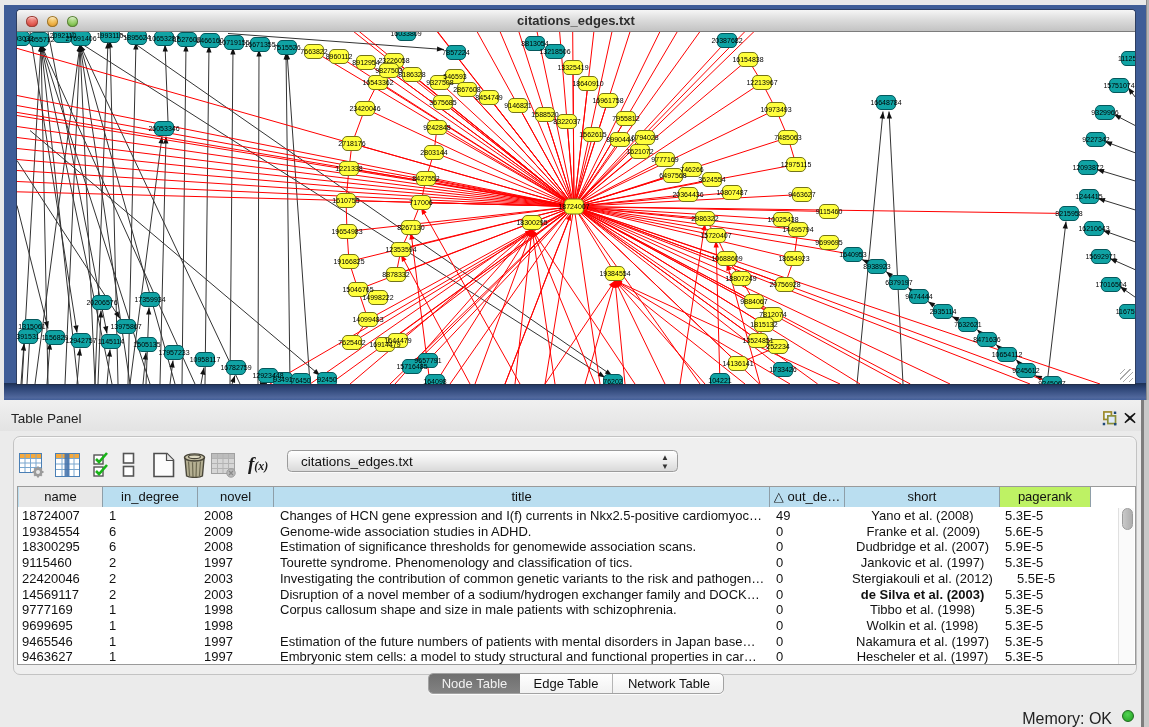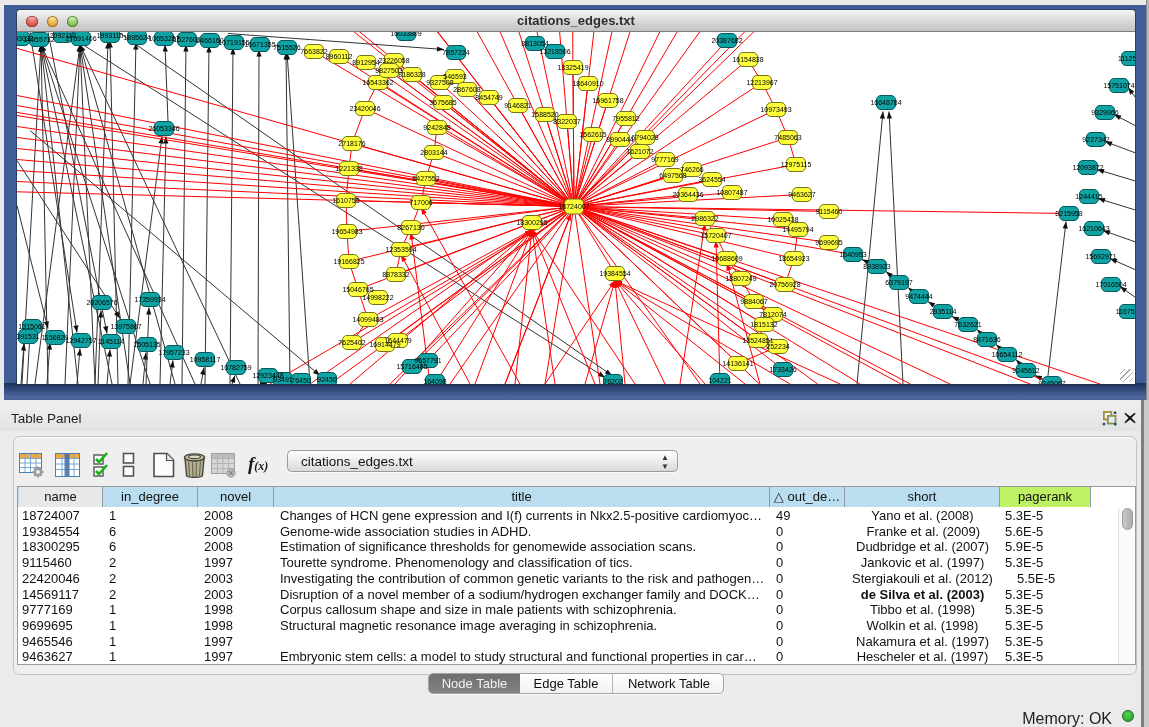--- a/index.html
+++ b/index.html
@@ -960,29 +960,29 @@
 <span class="cell" style="left:186px;width:60px;">1998</span>
 <span class="cell" style="left:262px;width:492px;">Corpus callosum shape and size in male patients with schizophrenia.</span>
 <span class="cell" style="left:758px;width:70px;">0</span>
 <span class="cell" style="left:827px;width:155px;text-align:center;">Tibbo et al. (1998)</span>
 <span class="cell" style="left:987px;width:90px;">5.3E-5</span>
 </div>
 <div class="row" style="top:109.9px;left:0;width:1117px;">
 <span class="cell" style="left:4px;width:80px;">9699695</span>
 <span class="cell" style="left:91px;width:60px;">1</span>
 <span class="cell" style="left:186px;width:60px;">1998</span>
-<span class="cell" style="left:262px;width:492px;">Structural magnetic resonance image averaging in schizophrenia.</span>
 <span class="cell" style="left:758px;width:70px;">0</span>
 <span class="cell" style="left:827px;width:155px;text-align:center;">Wolkin et al. (1998)</span>
 <span class="cell" style="left:987px;width:90px;">5.3E-5</span>
 </div>
 <div class="row" style="top:125.6px;left:0;width:1117px;">
 <span class="cell" style="left:4px;width:80px;">9465546</span>
 <span class="cell" style="left:91px;width:60px;">1</span>
 <span class="cell" style="left:186px;width:60px;">1997</span>
+<span class="cell" style="left:262px;width:492px;">Estimation of the future numbers of patients with mental disorders in Japan base…</span>
 <span class="cell" style="left:758px;width:70px;">0</span>
 <span class="cell" style="left:827px;width:155px;text-align:center;">Nakamura et al. (1997)</span>
 <span class="cell" style="left:987px;width:90px;">5.3E-5</span>
 </div>
 <div class="row" style="top:141.3px;left:0;width:1117px;">
 <span class="cell" style="left:4px;width:80px;">9463627</span>
 <span class="cell" style="left:91px;width:60px;">1</span>
 <span class="cell" style="left:186px;width:60px;">1997</span>
 <span class="cell" style="left:262px;width:492px;">Embryonic stem cells: a model to study structural and functional properties in car…</span>
 <span class="cell" style="left:758px;width:70px;">0</span>

